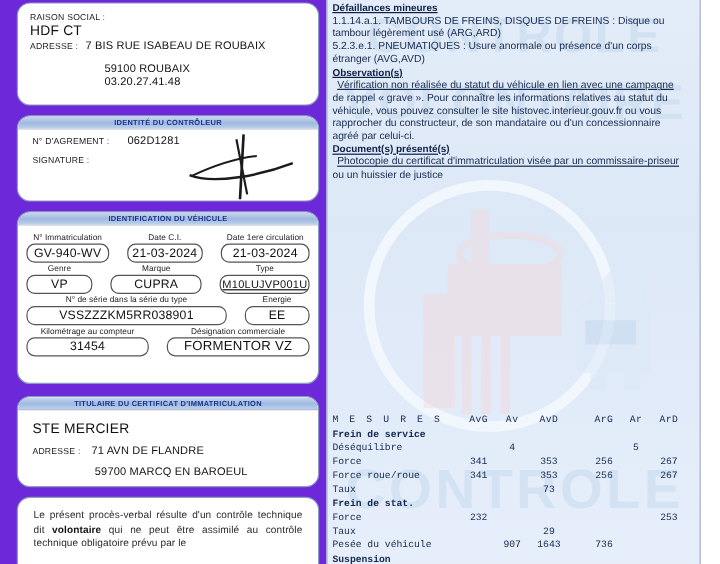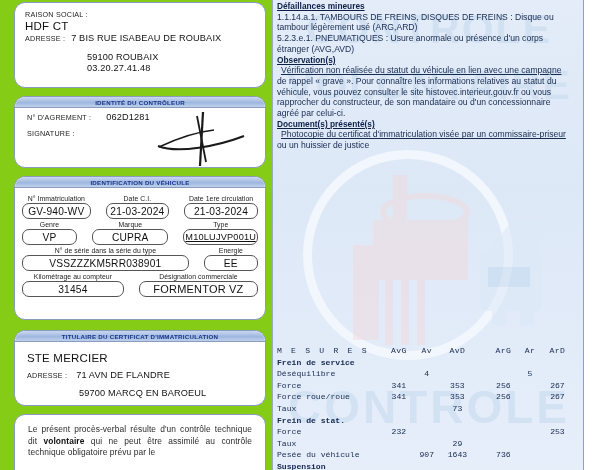--- a/index.html
+++ b/index.html
@@ -10,21 +10,21 @@
     position:relative;
   }
   #page {
     position:absolute; left:0; top:0; width:600px; height:470px;
     background:#ffffff; overflow:hidden;
   }
 
   
   #left-col {
     position:absolute; left:0; top:0; width:272px; height:470px;
-    background:#84cc16;
+    background:#6d28d9;
   }
   .panel {
     position:absolute;
     left:14px; width:252px;
     border:1px solid #8a9bbd;
     border-radius:11px;
     background:#ffffff;
     overflow:hidden;
   }
   .panel-hdr {

